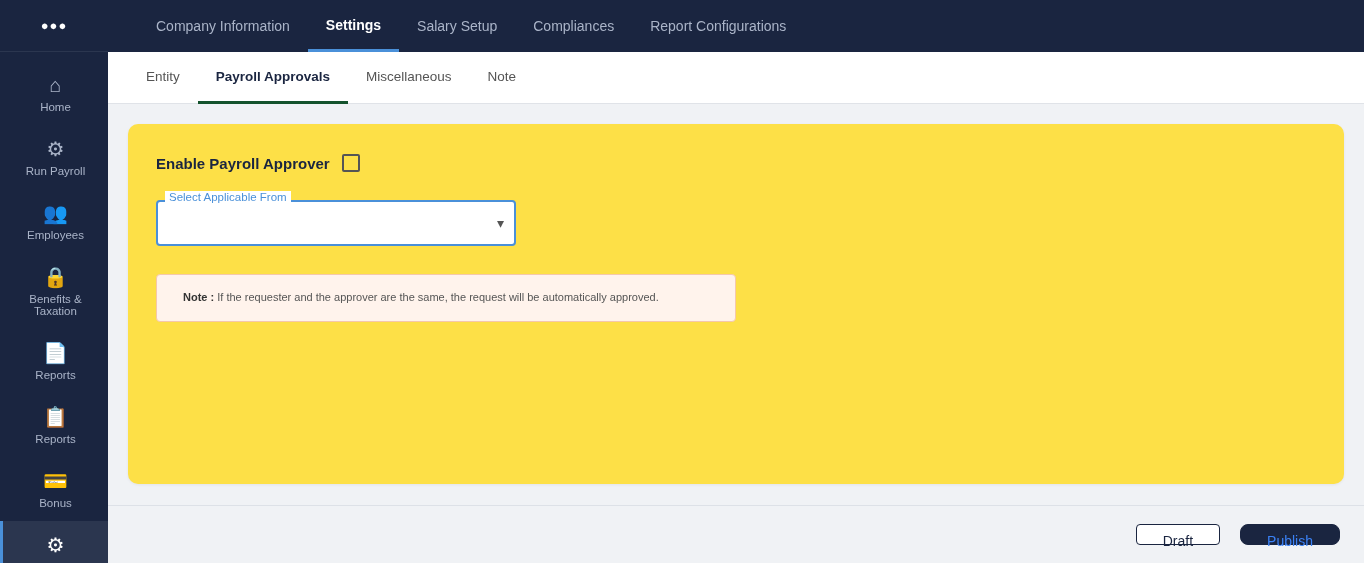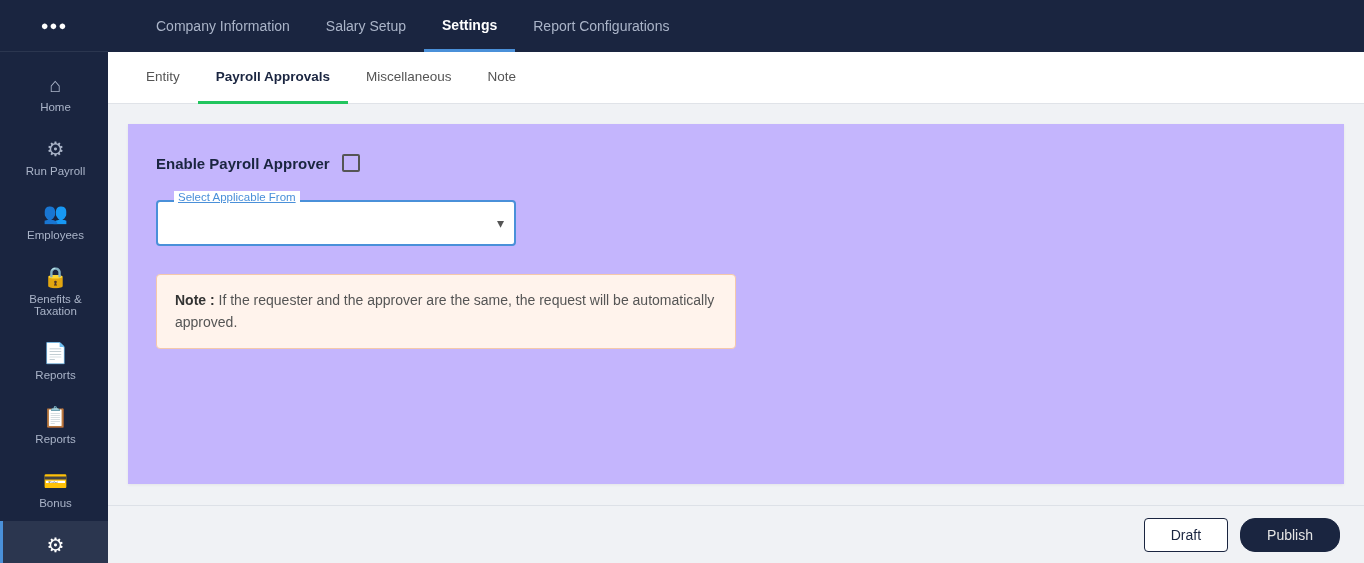--- a/index.html
+++ b/index.html
@@ -93,33 +93,33 @@
       font-size: 13.5px;
       color: #555;
       cursor: pointer;
       white-space: nowrap;
       border-bottom: 3px solid transparent;
       margin-bottom: -1px;
     }
     .sub-tab.active {
       color: #1a2540;
       font-weight: 600;
-      border-bottom: 3px solid #22c55e;
+      border-bottom: 3px solid #14532d;
     }
 
     
     .page-content {
       flex: 1;
       padding: 20px;
       overflow: auto;
     }
 
     .settings-card {
-      background: #c4b5fd;
-      border-radius: 0;
+      background: #fde047;
+      border-radius: 10px;
       padding: 30px 28px;
       min-height: 360px;
       box-shadow: 0 1px 3px rgba(0,0,0,0.06);
     }
 
     .enable-row {
       display: flex;
       align-items: center;
       gap: 12px;
       margin-bottom: 28px;
@@ -141,27 +141,26 @@
 
     
     .select-wrapper {
       position: relative;
       width: 360px;
       margin-bottom: 28px;
     }
     .select-label-float {
       position: absolute;
       top: -9px;
-      left: 18px;
+      left: 9px;
       background: #fff;
       padding: 0 4px;
       font-size: 11.5px;
       color: #4a90d9;
       z-index: 1;
-      text-decoration: underline;
     }
     .select-field {
       width: 100%;
       height: 46px;
       border: 2px solid #4a90d9;
       border-radius: 4px;
       padding: 0 36px 0 12px;
       font-size: 14px;
       color: #333;
       background: #fff;
@@ -177,62 +176,61 @@
       color: #555;
       font-size: 14px;
       pointer-events: none;
     }
 
     
     .note-box {
       background: #fff3ec;
       border: 1px solid #f5c8aa;
       border-radius: 4px;
-      padding: 14px 18px;
+      padding: 14px 26px;
       max-width: 580px;
-      font-size: 14px;
+      font-size: 11px;
       color: #555;
       line-height: 1.6;
       margin-top: 16px;
     }
     .note-label {
       font-weight: 700;
       color: #333;
     }
 
     
     .footer-bar {
       background: #f0f2f5;
       display: flex;
       justify-content: flex-end;
-      align-items: center;
       padding: 18px 24px;
-      gap: 12px;
+      gap: 20px;
       border-top: 1px solid #dde1e7;
       flex-shrink: 0;
       height: 58px;
     }
     .btn-draft {
       background: #fff;
       border: 1.5px solid #1a2540;
       color: #1a2540;
       font-size: 14px;
       font-weight: 500;
       padding: 8px 26px;
       border-radius: 4px;
       cursor: pointer;
     }
     .btn-publish {
       background: #1a2540;
       border: 1.5px solid #1a2540;
-      color: #e5e5e5;
+      color: #3b82f6;
       font-size: 14px;
       font-weight: 500;
       padding: 8px 26px;
-      border-radius: 15px;
+      border-radius: 8px;
       cursor: pointer;
     }
 
     
     .logo-area {
       width: 108px;
       background: #1a2540;
       display: flex;
       align-items: center;
       justify-content: center;
@@ -253,22 +251,23 @@
 <div style="display:flex; flex-direction:column; height:563px;">
 
   <div style="display:flex; height:52px; flex-shrink:0;">
 
     <div class="logo-area">
       <span class="logo-text">●●●</span>
     </div>
 
     <nav class="top-nav" style="flex:1; padding-left:30px;">
       <div class="top-nav-item">Company Information</div>
+      <div class="top-nav-item active">Settings</div>
       <div class="top-nav-item">Salary Setup</div>
-      <div class="top-nav-item active">Settings</div>
+      <div class="top-nav-item">Compliances</div>
       <div class="top-nav-item">Report Configurations</div>
     </nav>
   </div>
 
   <div class="main-layout" style="flex:1; overflow:hidden;">
 
     <aside class="sidebar">
       <div class="sidebar-item">
         <span class="sidebar-icon">⌂</span>
         <span>Home</span>

